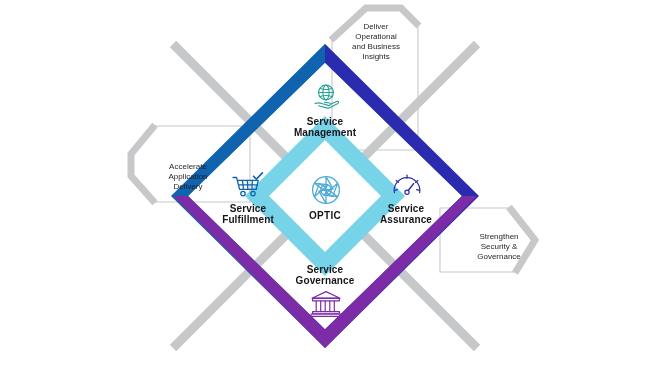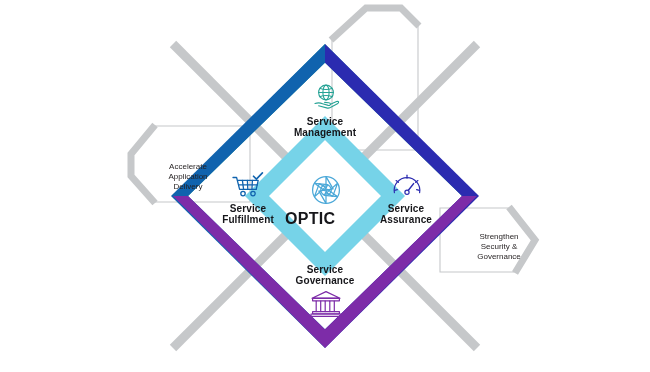--- a/index.html
+++ b/index.html
@@ -22,22 +22,22 @@
     font-size:10px;
     line-height:11px;
     font-weight:bold;
     color:#16161a;
     font-family:"Liberation Sans","DejaVu Sans",sans-serif;
     white-space:pre-line;
     letter-spacing:0.1px;
   }
   .centerLabel{
     position:absolute;
-    text-align:left;
-    font-size:16px;
+    text-align:center;
+    font-size:10px;
     font-weight:bold;
     color:#16161a;
     font-family:"Liberation Sans","DejaVu Sans",sans-serif;
     letter-spacing:0.3px;
   }
   .iconBox{position:absolute;}
 </style>
 </head>
 <body>
 
@@ -177,20 +177,24 @@
         <path d="M 29.6 11.3 L 24.7 24.4 L 18.6 20.9 Z"></path>
         <path d="M 29.6 24.7 L 16.2 23.4 L 19.6 17.4 Z"></path>
         <path d="M 18 31.4 L 10.9 19.1 L 18 18 Z"></path>
         <path d="M 6.4 24.7 L 11.3 11.6 L 17.4 15.1 Z"></path>
         <path d="M 6.4 11.3 L 19.8 12.6 L 16.4 18.6 Z"></path>
         <circle cx="18" cy="18" r="5.3"></circle>
       </g>
     </svg>
   </div>
 
+  <div class="calloutText" style="left:337px;top:22px;width:78px;">Deliver
+Operational
+and Business
+Insights</div>
 
   <div class="calloutText" style="left:146px;top:141px;width:84px;margin-top:21px;">Accelerate
 Application
 Delivery</div>
 
   <div class="calloutText" style="left:459px;top:232px;width:80px;">Strengthen
 Security &amp;
 Governance</div>
 
   <div class="quadLabel" style="left:265px;top:116px;width:120px;">Service

